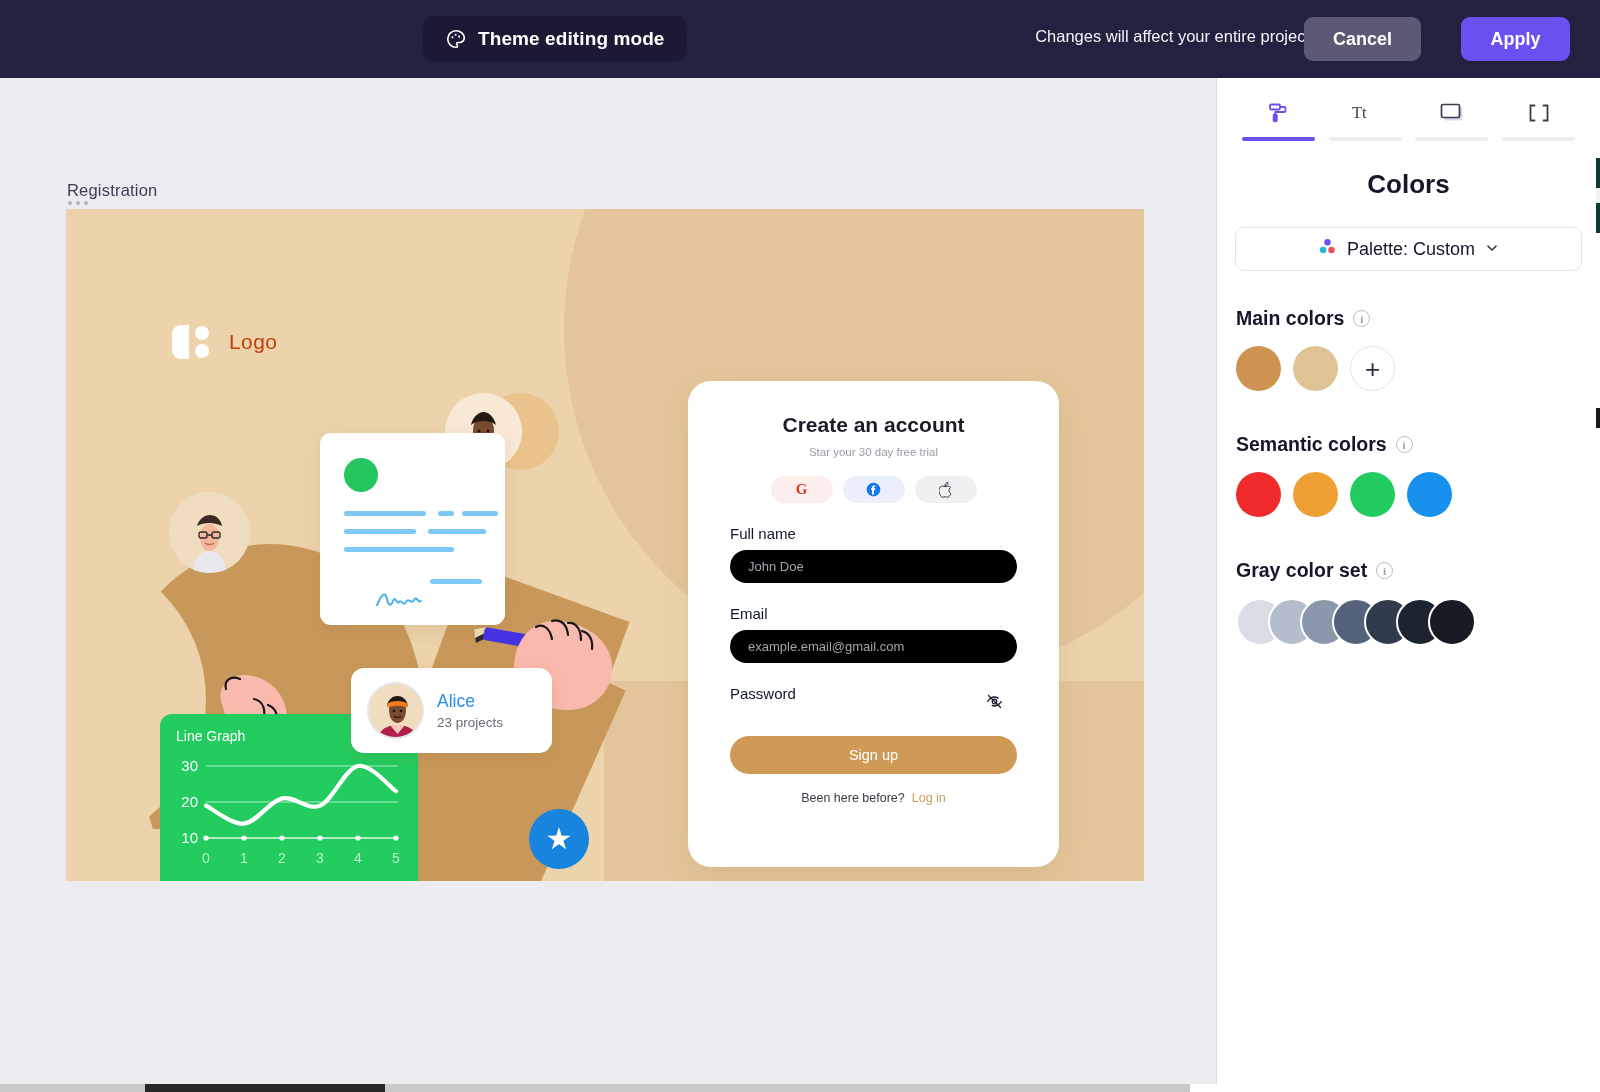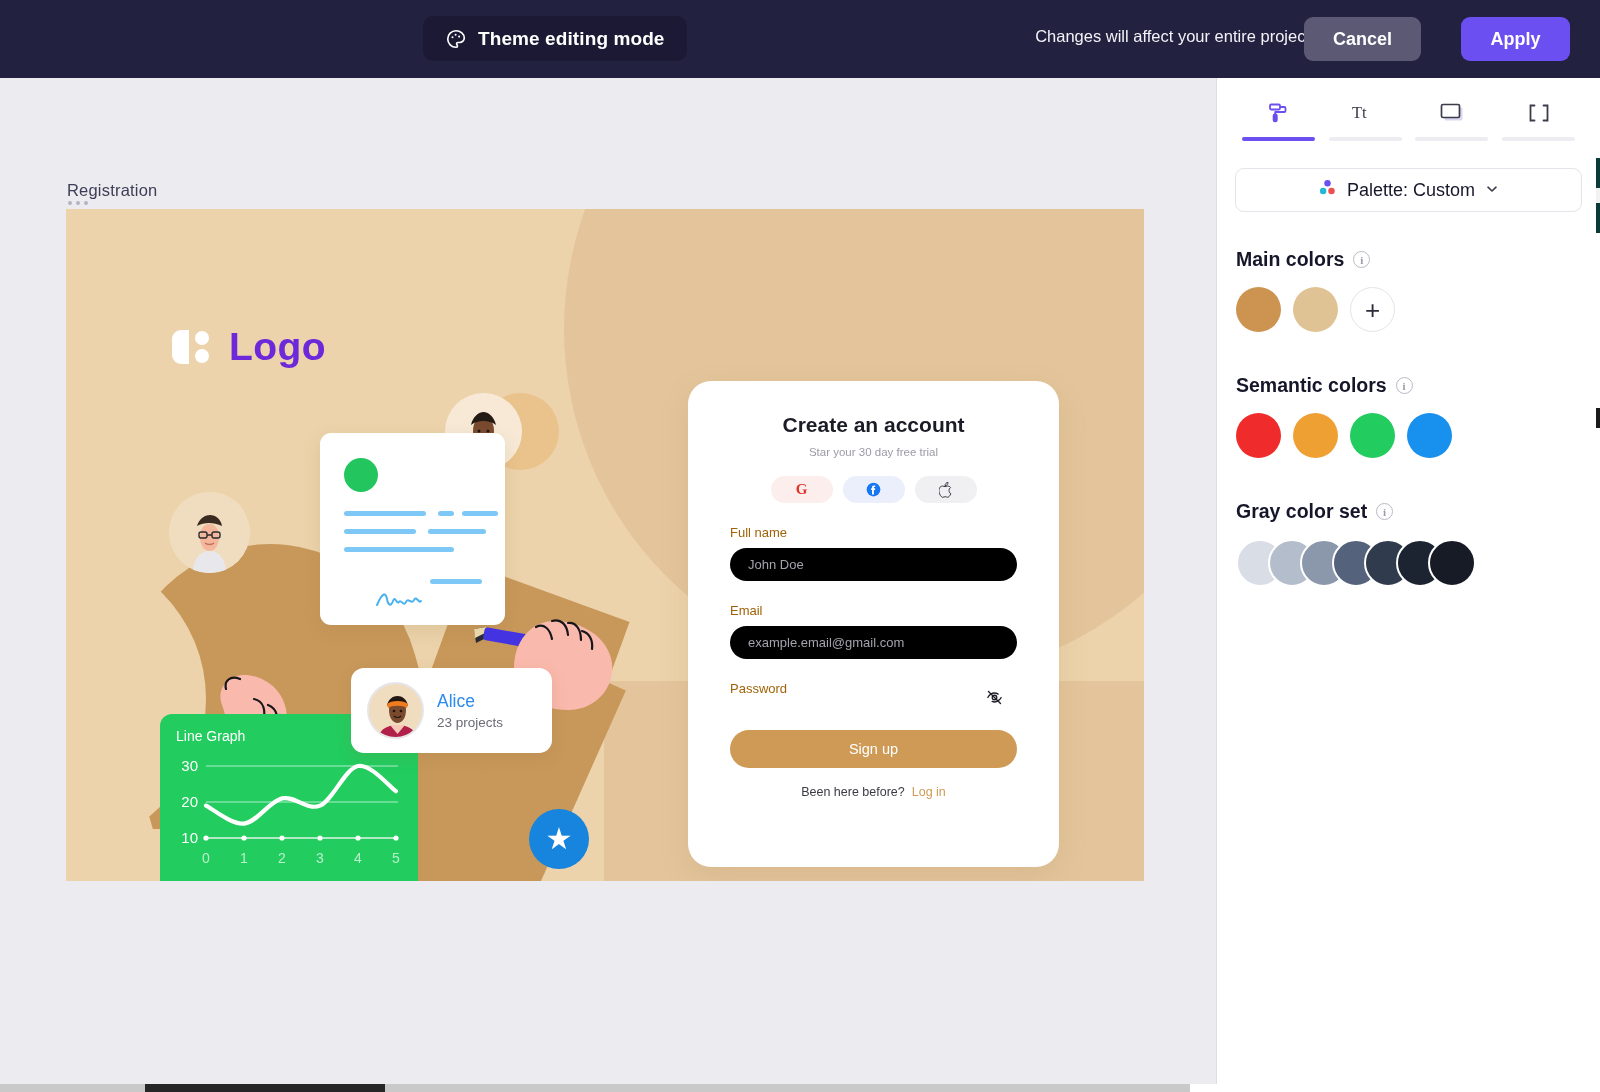--- a/index.html
+++ b/index.html
@@ -101,21 +101,21 @@
   #logo .mark .bar {
     position: absolute; left: 0; top: 0; width: 17px; height: 34px;
     background: #fff; border-radius: 9px 0 0 9px;
   }
   #logo .mark .d1, #logo .mark .d2 {
     position: absolute; left: 23px; width: 14px; height: 14px;
     background: #fff; border-radius: 50%;
   }
   #logo .mark .d1 { top: 1px; }
   #logo .mark .d2 { top: 19px; }
-  #logo .word { color: #6d28d9; font-size: 39px; font-weight: 700; letter-spacing: .4px; }
+  #logo .word { color: #c2410c; font-size: 21px; font-weight: 400; letter-spacing: .4px; }
 
   
   .avatar-circle {
     position: absolute; border-radius: 50%; overflow: hidden;
     z-index: 5;
   }
   #avatar-man {
     left: 103px; top: 283px; width: 81px; height: 81px;
     background: #f0ddc0;
   }
@@ -207,21 +207,21 @@
   #social-row { display: flex; justify-content: center; gap: 10px; margin-top: 18px; }
   .social-btn {
     width: 62px; height: 27px; border-radius: 14px;
     display: flex; align-items: center; justify-content: center;
     cursor: pointer; border: none;
   }
   #social-google   { background: #fdeeee; color: #e03226; font-weight: 700; font-size: 15px; font-family: "Liberation Serif", serif; }
   #social-facebook { background: #eaeffb; }
   #social-apple    { background: #f0f0f3; }
   .field { margin: 0 42px; }
-  .field-label { font-size: 13px; color: #a16207; margin-top: 22px; margin-bottom: 8px; }
+  .field-label { font-size: 15px; color: #0f172a; margin-top: 22px; margin-bottom: 8px; }
   .field-input {
     width: 100%; height: 33px; border-radius: 17px;
     background: #000000; border: none; padding: 0 18px;
     font-family: "Liberation Sans", sans-serif; font-size: 13px; color: #a3a3ae;
     display: flex; align-items: center; position: relative;
   }
   #eye-icon { position: absolute; right: 14px; top: 8px; cursor: pointer; }
   #signup-button {
     display: block; margin: 34px 42px 0; width: 287px; height: 38px;
     border-radius: 19px; border: none; background: #cf9a55;
@@ -533,20 +533,21 @@
       <span class="glyph">
         <svg width="24" height="22" viewBox="0 0 24 22" fill="none" stroke="#3b3b4a" stroke-width="1.8" stroke-linecap="round">
           <path d="M7.5 3.5h-4v15h4M16.5 3.5h4v15h-4"></path>
           <path d="M10.5 3.5h3M10.5 18.5h3" opacity="0"></path>
         </svg>
       </span>
       <span class="rule"></span>
     </button>
   </div>
 
+  <div id="panel-title">Colors</div>
 
   <div id="palette-select">
     <span>
       <svg width="19" height="19" viewBox="0 0 20 20">
         <circle cx="10" cy="5.6" r="3.4" fill="#6c4ff0"></circle>
         <circle cx="5.4" cy="13.6" r="3.4" fill="#22b8d6"></circle>
         <circle cx="14.2" cy="13.6" r="3.4" fill="#ef4f4f"></circle>
       </svg>
     </span>
     <span>Palette: Custom</span>

